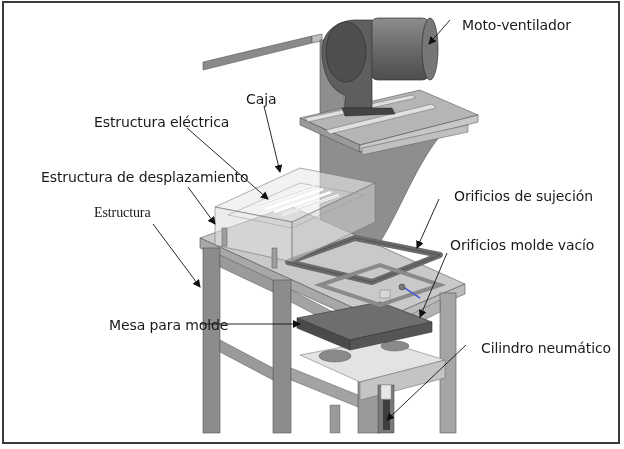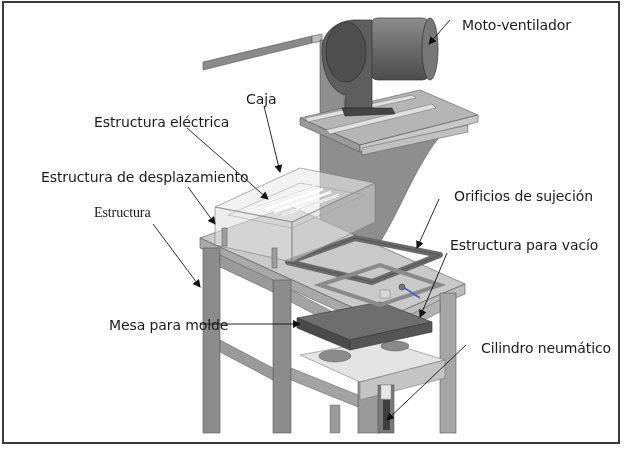--- a/index.html
+++ b/index.html
@@ -131,15 +131,15 @@
     <line x1="466" y1="345" x2="387" y2="420" marker-end="url(#ah)"></line>
   </g>
 </svg>
 
 <div class="lbl" style="left:462px; top:17px;">Moto-ventilador</div>
 <div class="lbl" style="left:246px; top:91px;">Caja</div>
 <div class="lbl" style="left:94px; top:114px;">Estructura eléctrica</div>
 <div class="lbl" style="left:41px; top:169px;">Estructura de desplazamiento</div>
 <div class="lbl" style="left:94px; top:205px;font-family:Liberation Serif, serif;">Estructura</div>
 <div class="lbl" style="left:454px; top:188px;">Orificios de sujeción</div>
-<div class="lbl" style="left:450px; top:237px;">Estructura para vacío</div>
+<div class="lbl" style="left:450px; top:237px;">Orificios molde vacío</div>
 <div class="lbl" style="left:73px; top:317px;margin-left:36px;">Mesa para molde</div>
 <div class="lbl" style="left:481px; top:340px;">Cilindro neumático</div>
 
 </body></html>

